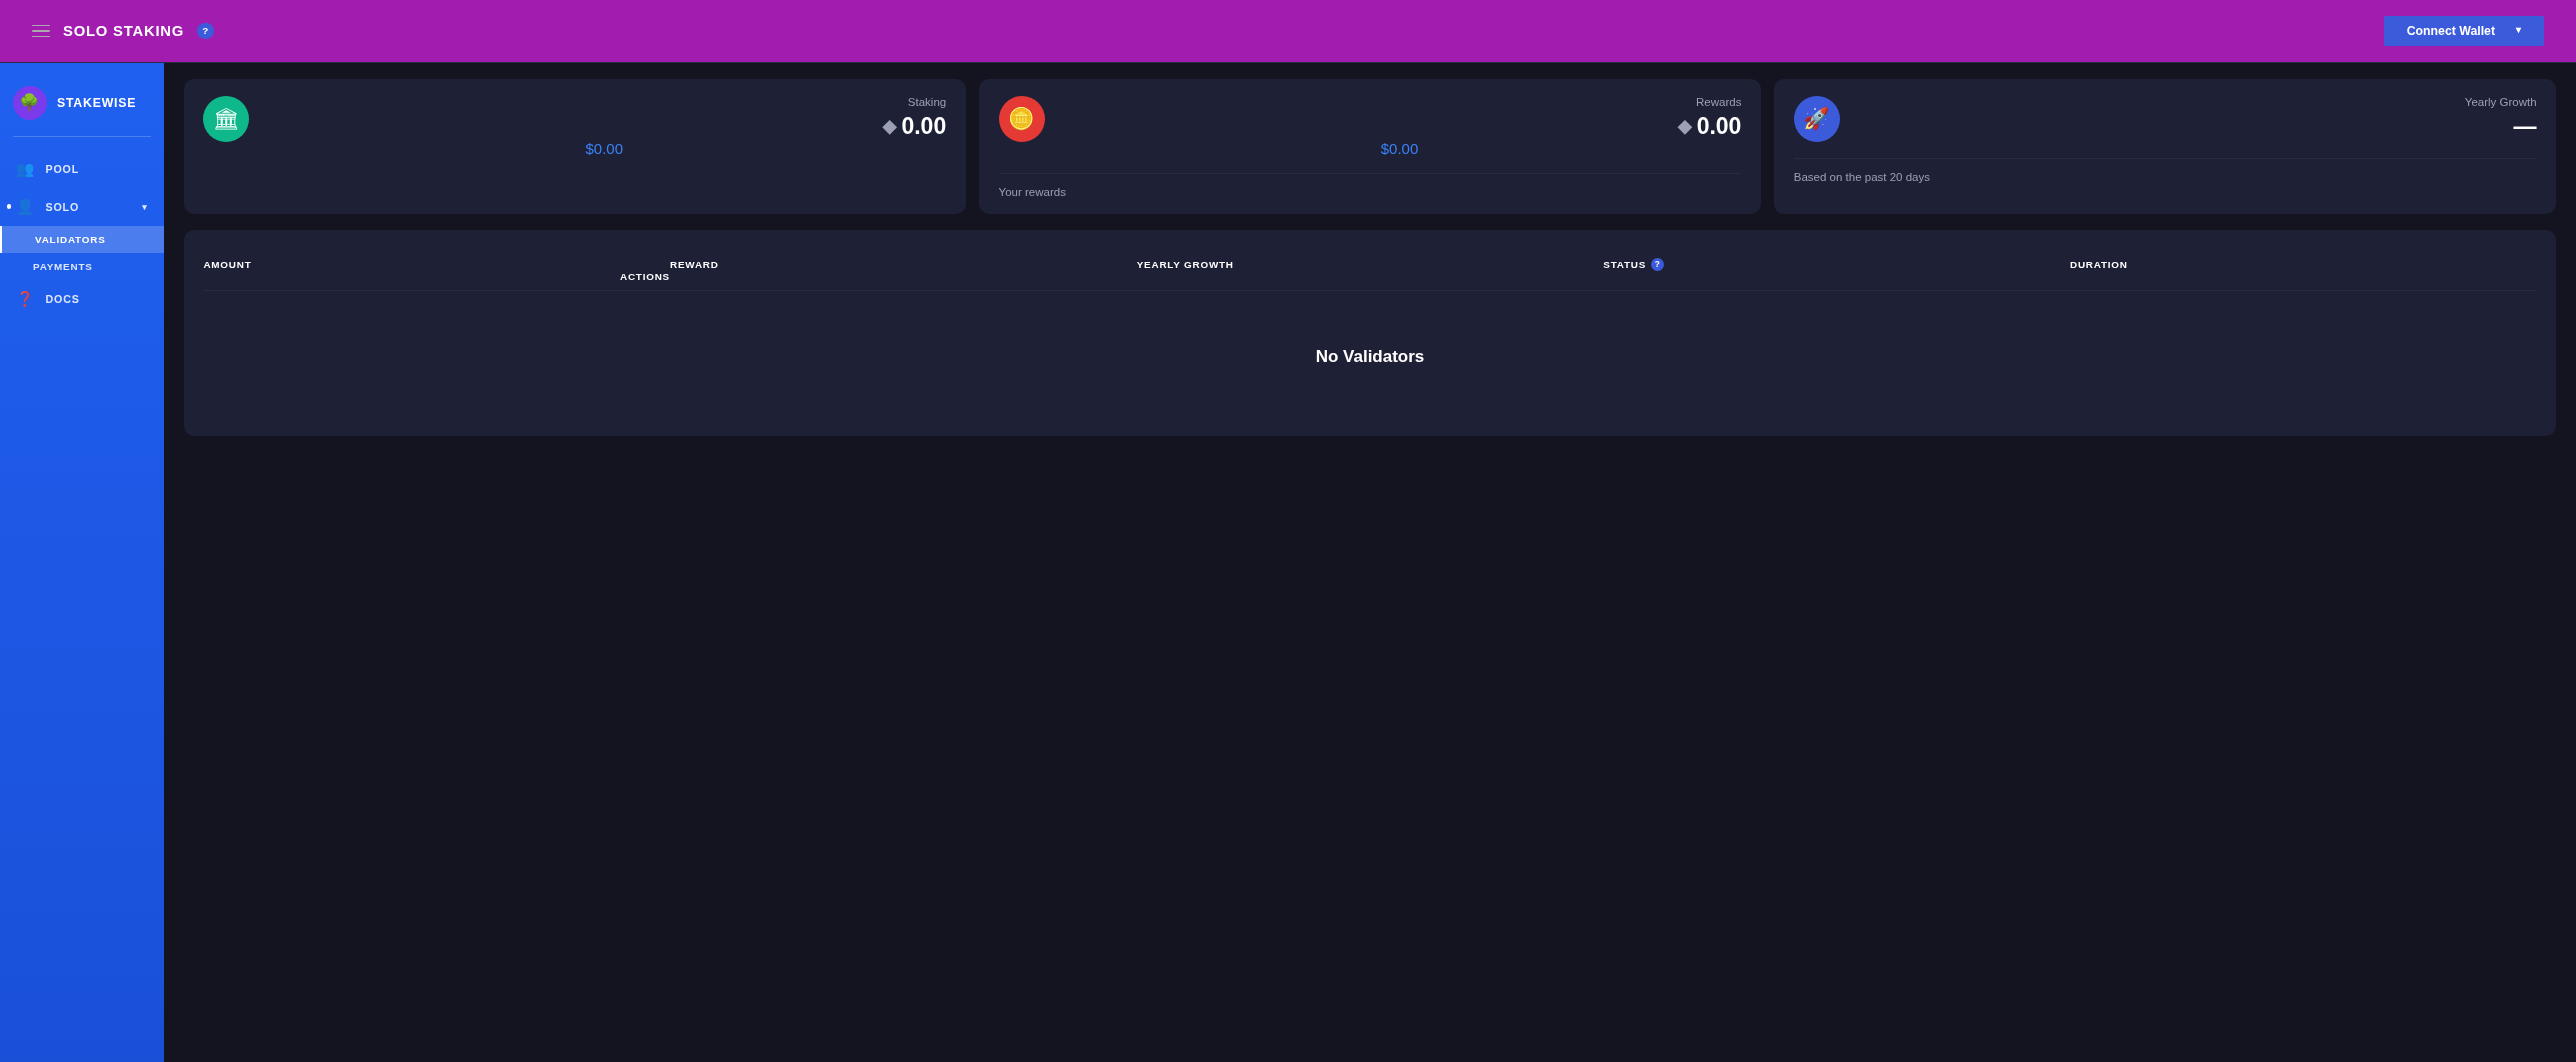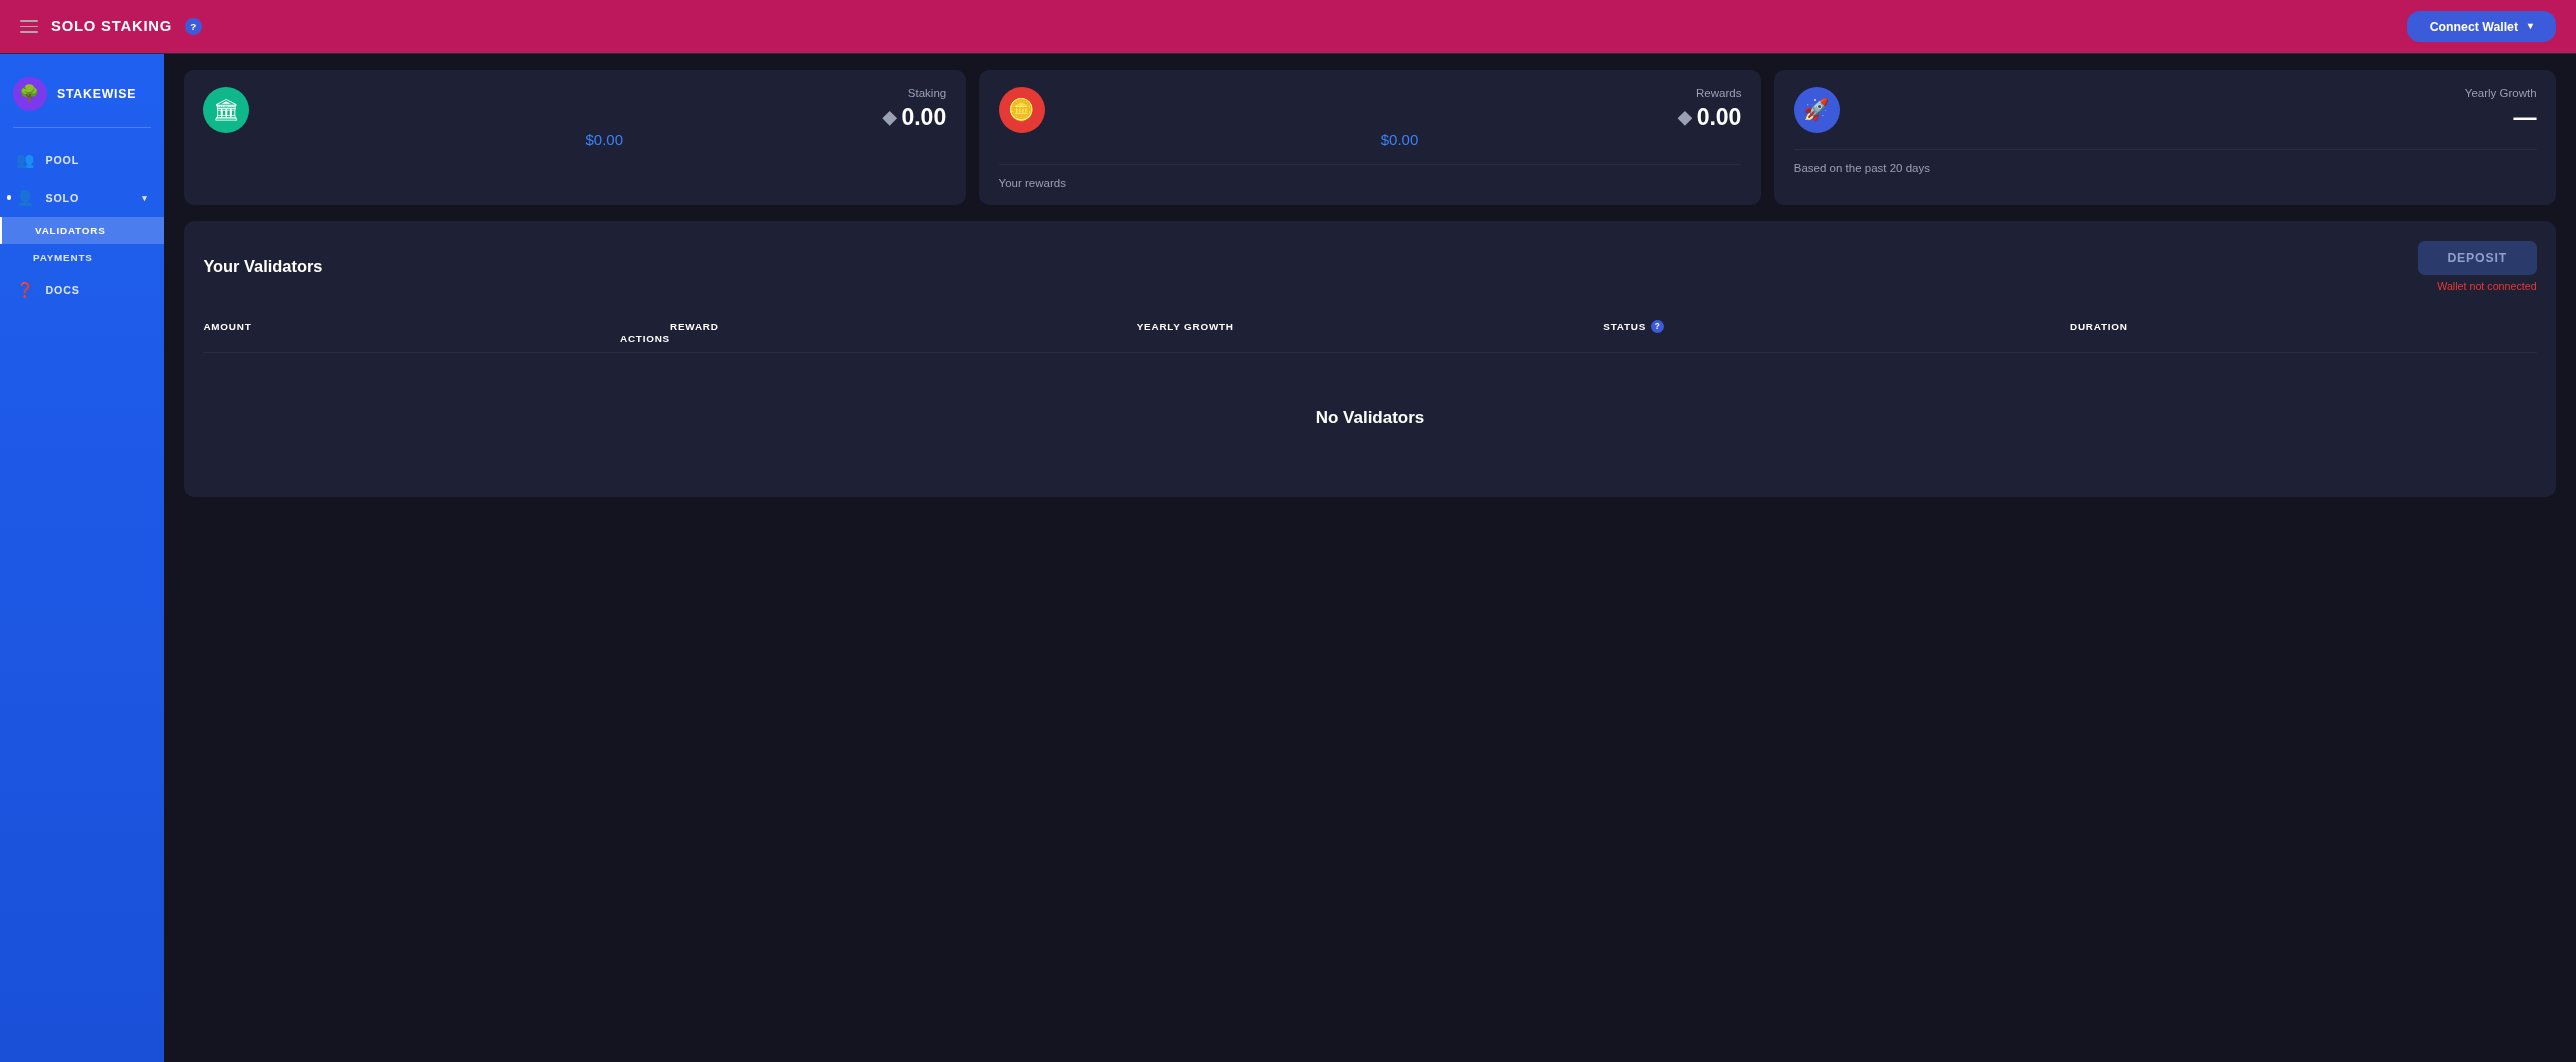--- a/index.html
+++ b/index.html
@@ -10,23 +10,23 @@
       min-height: 100vh;
       display: flex;
       flex-direction: column;
     }
 
     
     .topnav {
       display: flex;
       align-items: center;
       justify-content: space-between;
-      background: #be185d;
-      padding: 0 20px;
-      height: 54px;
+      background: #a21caf;
+      padding: 0 32px;
+      height: 63px;
       border-bottom: 0.8px solid #2a2b40;
     }
     .topnav-left {
       display: flex;
       align-items: center;
       gap: 13px;
     }
     .hamburger {
       cursor: pointer;
       display: flex;
@@ -56,28 +56,28 @@
       justify-content: center;
       font-size: 9.9px;
       font-weight: bold;
       color: #fff;
       cursor: pointer;
     }
     .connect-wallet-btn {
       background: #3b5bdb;
       color: #fff;
       border: none;
-      border-radius: 13px;
+      border-radius: 2px;
       padding: 8.2px 23px;
       font-size: 12.3px;
       font-weight: 600;
       cursor: pointer;
       display: flex;
       align-items: flex-start;
-      gap: 10px;
+      gap: 21px;
     }
     .connect-wallet-btn .chevron {
       font-size: 9.9px;
     }
 
     
     .main-layout {
       display: flex;
       flex: 1;
     }
@@ -416,27 +416,20 @@
           <div class="stat-info">
             <div class="stat-label">Yearly Growth</div>
             <div class="stat-dash">—</div>
           </div>
         </div>
         <div class="stat-card-bottom">Based on the past 20 days</div>
       </div>
     </div>
 
     <div class="validators-card">
-      <div class="validators-header">
-        <h2 class="validators-title">Your Validators</h2>
-        <div class="validators-actions">
-          <button class="deposit-btn">DEPOSIT</button>
-          <span class="wallet-not-connected">Wallet not connected</span>
-        </div>
-      </div>
 
       <div class="validators-table">
         <div class="table-header">
           <div class="table-header-cell">AMOUNT</div>
           <div class="table-header-cell">REWARD</div>
           <div class="table-header-cell">YEARLY GROWTH</div>
           <div class="table-header-cell">
             <span>STATUS</span>
             <span class="status-help">?</span>
           </div>

